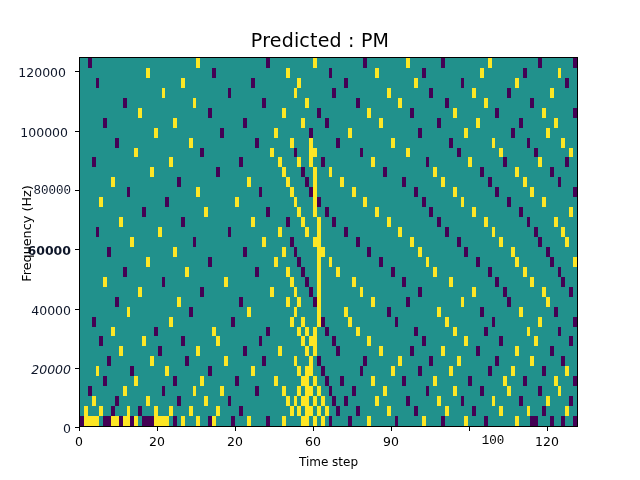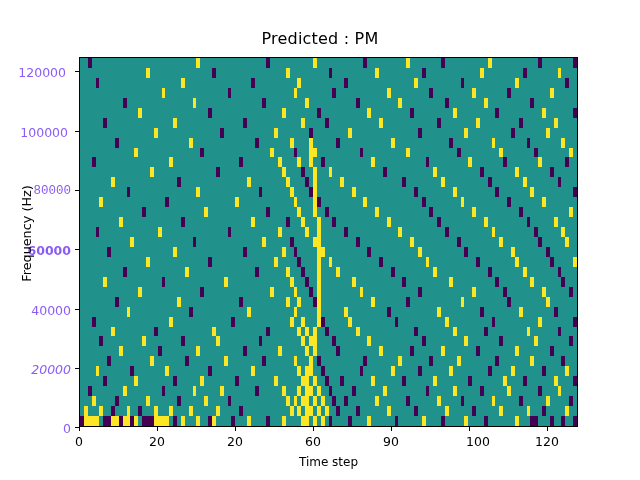--- a/index.html
+++ b/index.html
@@ -20,21 +20,21 @@
     left: 0; top: 0;
     width: 640px; height: 480px;
     background: #ffffff;
   }
   #title {
     position: absolute;
     left: 0;
     top: 29px;
     width: 640px;
     text-align: center;
-    font-size: 16px;
+    font-size: 19px;
     color: #000000;
     letter-spacing: 0.2px;
   }
   
   #axes {
     position: absolute;
     left: 79px;
     top: 57px;
     width: 499px;
     height: 370px;
@@ -70,21 +70,21 @@
     font-size: 12.5px;
     text-align: center;
     width: 60px;
     color: #000000;
   }
   .ytick-label {
     position: absolute;
     font-size: 12.5px;
     text-align: right;
     width: 64px;
-    color: #8b5cf6;
+    color: #0f172a;
   }
   #xlabel {
     position: absolute;
     left: 79px;
     top: 455px;
     width: 499px;
     text-align: center;
     font-size: 12px;
     color: #000000;
   }
@@ -633,21 +633,21 @@
   <div class="tick-x" style="left:313px; top:427px;"></div>
   <div class="tick-x" style="left:391px; top:427px;"></div>
   <div class="tick-x" style="left:469px; top:427px;"></div>
   <div class="tick-x" style="left:547px; top:427px;"></div>
 
   <div class="xtick-label" style="left:49px;  top:434px;">0</div>
   <div class="xtick-label" style="left:127px; top:434px;">20</div>
   <div class="xtick-label" style="left:205px; top:434px;">20</div>
   <div class="xtick-label" style="left:283px; top:434px;">60</div>
   <div class="xtick-label" style="left:361px; top:434px;">90</div>
-  <div class="xtick-label" style="left:448px; top:434px;">100</div>
+  <div class="xtick-label" style="left:463px; top:434px;font-family:Liberation Mono, monospace;">100</div>
   <div class="xtick-label" style="left:517px; top:434px;">120</div>
 
   <div class="tick-y" style="left:75px; top:427px;"></div>
   <div class="tick-y" style="left:75px; top:368px;"></div>
   <div class="tick-y" style="left:75px; top:309px;"></div>
   <div class="tick-y" style="left:75px; top:249px;"></div>
   <div class="tick-y" style="left:75px; top:190px;"></div>
   <div class="tick-y" style="left:75px; top:131px;"></div>
   <div class="tick-y" style="left:75px; top:71px;"></div>
 

